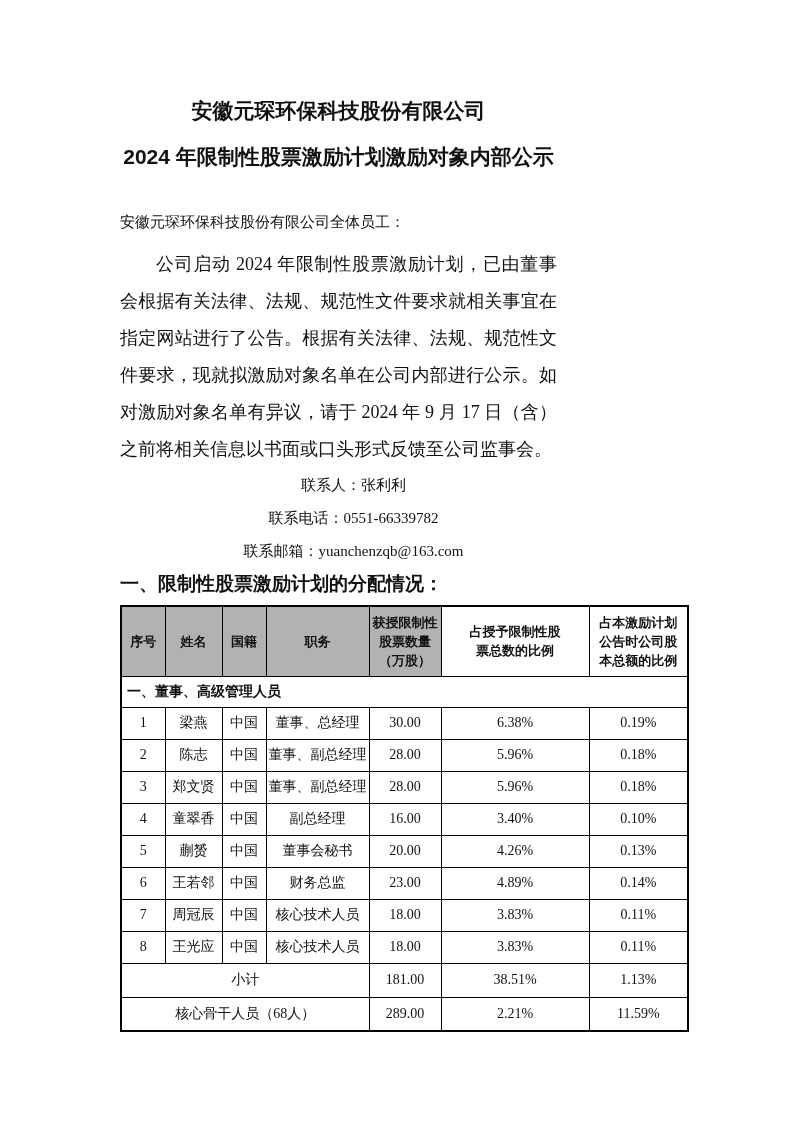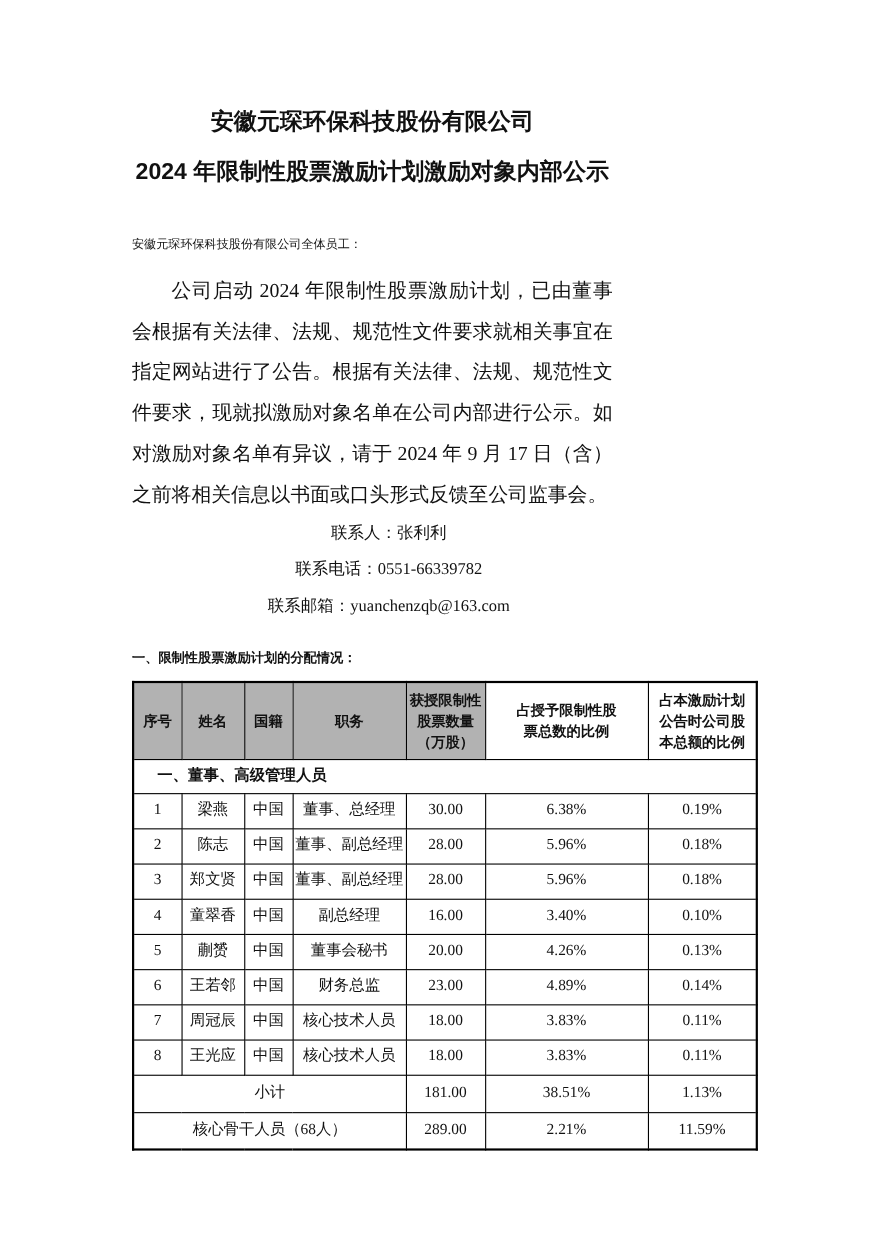--- a/index.html
+++ b/index.html
@@ -18,43 +18,43 @@
   .title, .subtitle {
     font-family: "Liberation Sans", "DejaVu Sans", sans-serif;
     font-weight: 700;
     font-size: 21px;
     line-height: 29px;
     text-align: center;
     margin: 0;
   }
   .subtitle { margin-top: 17px; }
   .salutation {
-    font-size: 11px;
+    font-size: 15px;
     line-height: 22px;
     margin: 40px 0 0 0;
   }
   .body-par {
     font-size: 18px;
     line-height: 37px;
     text-align: justify;
     text-indent: 2em;
     margin: 13px 0 0 0;
   }
   .contact-line {
     font-size: 15px;
     line-height: 33px;
     margin: 0;
     text-indent: 2em;
   }
   .contacts { margin-top: 1px; text-align: center; }
   .section-heading {
-    font-size: 12px;
+    font-size: 19px;
     font-weight: 700;
     line-height: 28px;
-    margin: 16px 0 0 0;
+    margin: 2px 0 0 0;
     font-family: Liberation Serif, serif;
   }
   table.alloc {
     border-collapse: collapse;
     table-layout: fixed;
     width: 567px;
     margin-top: 7px;
     border: 2px solid #000;
   }
   table.alloc th, table.alloc td {
@@ -75,21 +75,21 @@
   }
   table.alloc thead th.nofill { background: #ffffff; }
   table.alloc td {
     font-size: 14px;
     height: 32px;
     line-height: 18px;
   }
   tr.section-row td {
     text-align: left;
     font-weight: 700;
-    padding-left: 21px;
+    padding-left: 5px;
     height: 31px;
     font-size: 14px;
   }
   tr.total-row td { height: 34px; }
 </style>
 </head>
 <body>
 
 <div class="page">
 

